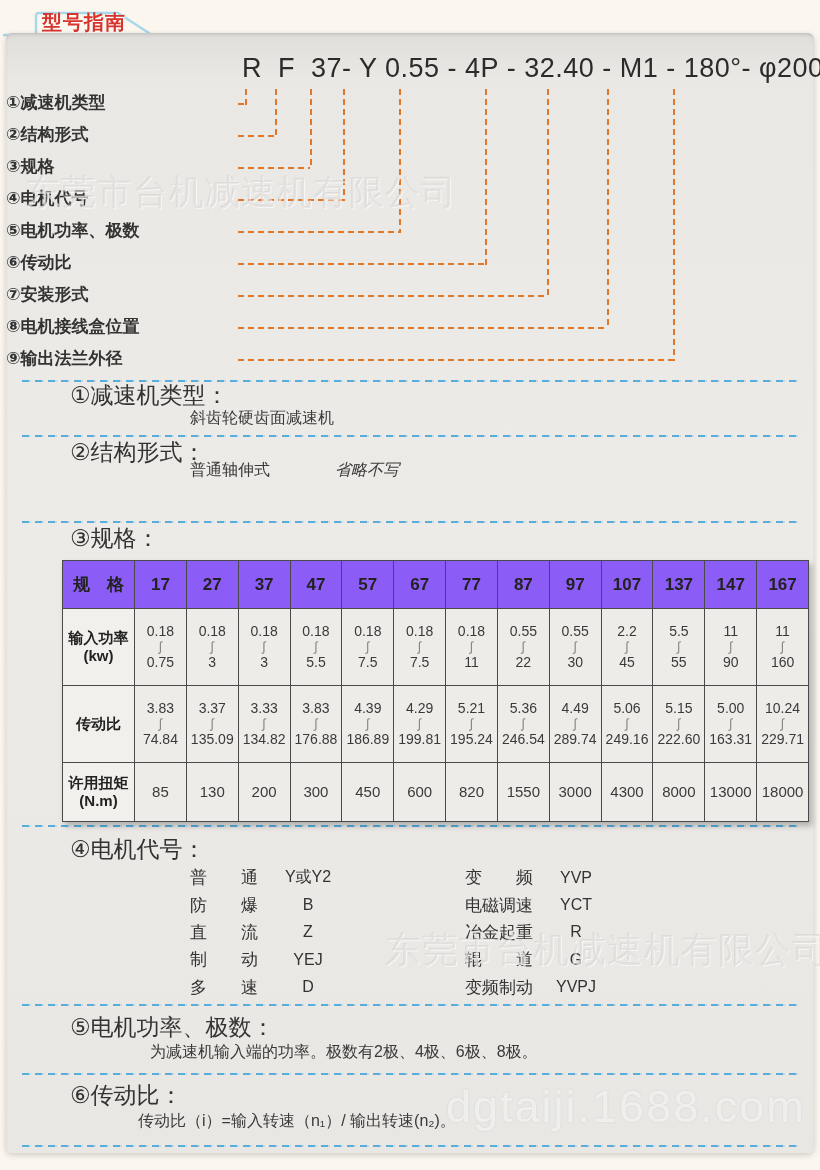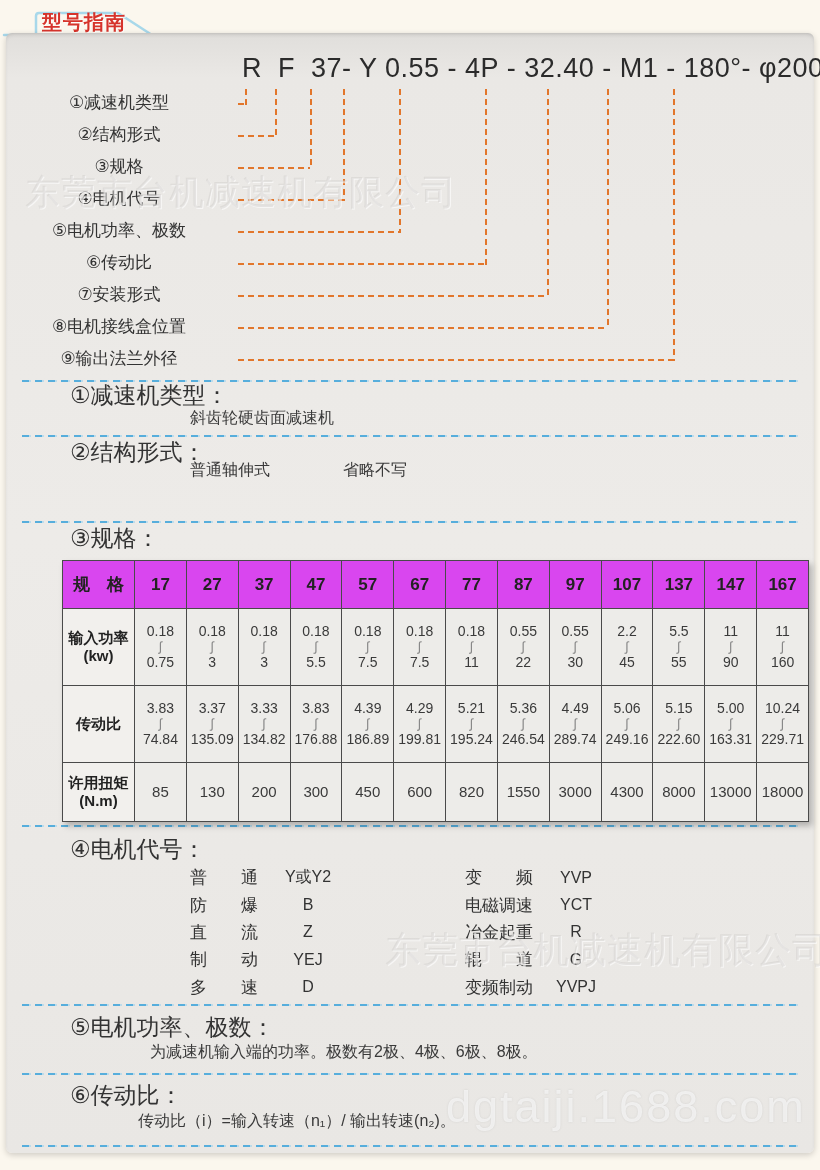--- a/index.html
+++ b/index.html
@@ -18,44 +18,44 @@
   
   .wm{position:absolute;white-space:nowrap;color:rgba(202,200,197,.40);text-shadow:1px 1px 0 rgba(255,255,255,.6);pointer-events:none;z-index:5;}
   .wm1{left:19px;top:136px;font-size:35px;letter-spacing:1px;}
   .wm2{left:379px;top:893px;font-size:36px;letter-spacing:1px;}
   .wm3{left:440px;top:1048px;font-size:45px;letter-spacing:2px;color:rgba(255,255,255,.62);text-shadow:0 0 2px rgba(170,170,170,.35);font-weight:500;}
 
   
   .model-code{position:absolute;left:236px;top:20px;font-size:27px;color:#2b2b2b;white-space:pre;letter-spacing:.5px;}
 
   
-  .dlabel{position:absolute;left:0;width:226px;text-align:center;font-size:17px;color:#333;line-height:24px;}
+  .dlabel{position:absolute;left:0;width:226px;text-align:left;font-size:17px;color:#333;line-height:24px;font-weight:bold;}
   .dash-h{position:absolute;height:2px;background:repeating-linear-gradient(90deg,#E2762B 0 6px,transparent 6px 10px);}
   .dash-v{position:absolute;width:2px;background:repeating-linear-gradient(180deg,#E2762B 0 6px,transparent 6px 10px);}
 
   
   .sep{position:absolute;left:16px;width:778px;height:2px;
     background:repeating-linear-gradient(90deg,#57AEDC 0 7px,rgba(150,208,238,.55) 7px 9px,transparent 9px 13px);}
 
   .sec-title{position:absolute;left:64px;font-size:23px;color:#333;line-height:22px;}
   .sec-text{position:absolute;font-size:16px;color:#3a3a3a;line-height:22px;white-space:nowrap;}
 
   
   .s2rows{position:absolute;left:184px;top:425px;}
   .s2row{display:flex;align-items:center;height:25.5px;}
   .s2lab{display:inline-block;width:145px;font-size:16px;color:#3a3a3a;}
-  .s2val{display:inline-block;width:80px;text-align:center;font-size:16px;color:#3a3a3a;}
+  .s2val{display:inline-block;width:80px;text-align:left;font-size:16px;color:#3a3a3a;font-style:italic;}
 
   
   .spec-wrap{position:absolute;left:56px;top:527px;width:747px;}
   .spec-grid{display:grid;grid-template-columns:71px repeat(13,1fr);grid-auto-rows:auto;
     grid-template-rows:47px 76px 76px 58px;gap:1px;background:#4a4a4a;border:1px solid #4a4a4a;
     box-shadow:3px 4px 6px rgba(0,0,0,.25);}
   .spec-grid > div{display:flex;flex-direction:column;align-items:center;justify-content:center;}
-  .th{background:#d946ef;font-size:17px;font-weight:bold;color:#222;}
+  .th{background:#8b5cf6;font-size:17px;font-weight:bold;color:#222;}
   .tlabel{background:#F2F0ED;font-size:15px;font-weight:bold;color:#222;line-height:18px;text-align:center;}
   .tcell{background:#EDECE9;font-size:14px;color:#3a3a3a;line-height:1.25;}
   .tcell .rs{color:#888;font-size:13px;line-height:1.05;}
   .tcell.single{font-size:15px;}
 
   
   .s4col{position:absolute;top:831px;}
   .s4l{left:184px;} .s4r{left:459px;}
   .s4row{display:flex;align-items:center;height:27.4px;}
   .s4lab{display:inline-block;width:70px;font-size:17px;color:#333;white-space:pre;}

